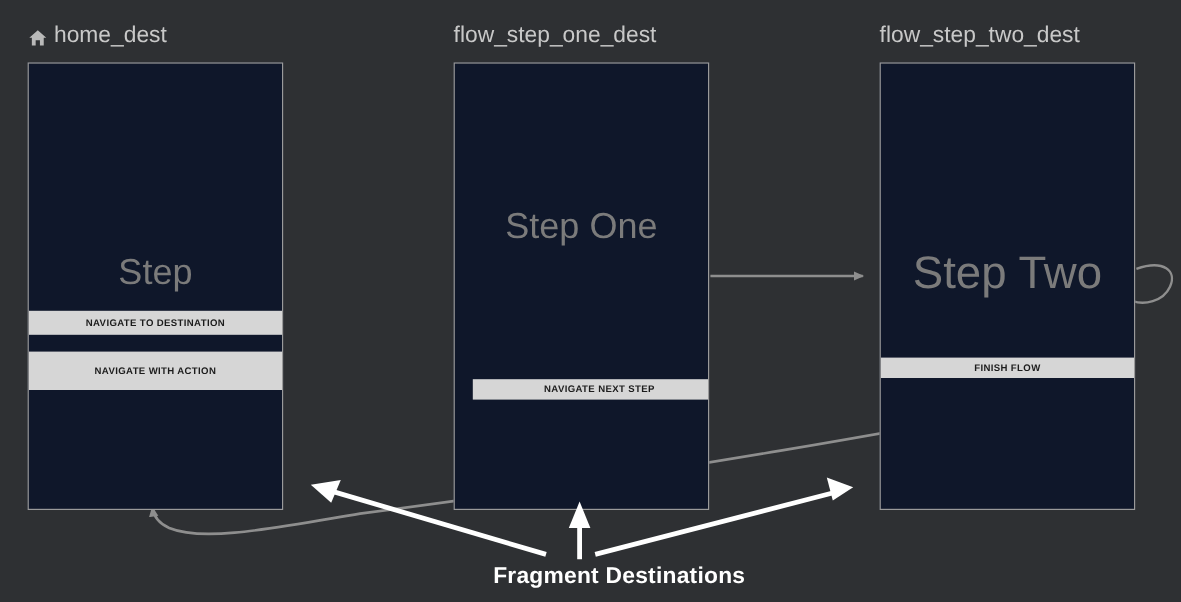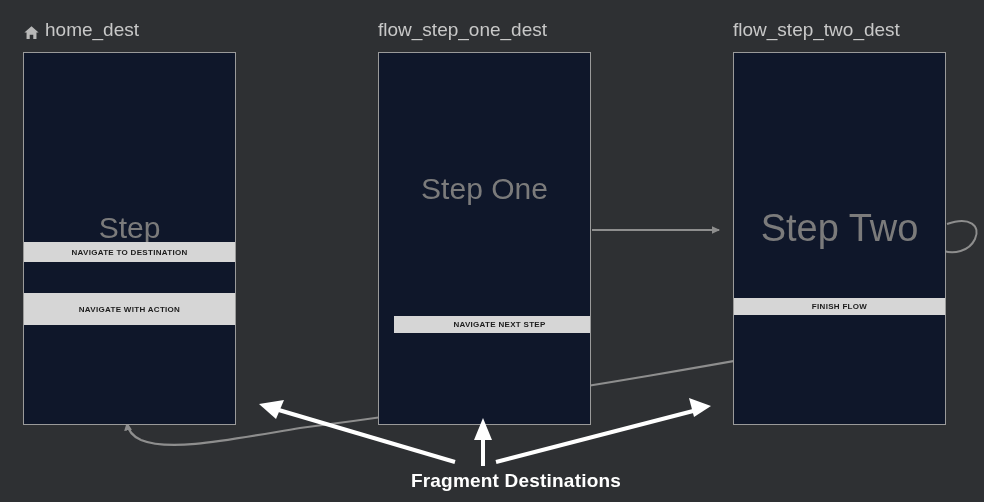--- a/index.html
+++ b/index.html
@@ -83,21 +83,21 @@
     display: flex;
     align-items: center;
     justify-content: center;
     box-sizing: border-box;
   }
 
   
   #dest-home { left: 23px; top: 18px; }
   #dest-home .phone { left: 0px; top: 34px; width: 213px; height: 373px; }
   #dest-home .phone-title { top: 158px; font-size: 30px; }
-  #dest-home .mbtn.b1 { top: 189px; height: 20px; }
+  #dest-home .mbtn.b1 { top: 206px; height: 20px; }
   #dest-home .mbtn.b2 { top: 240px; height: 32px; }
 
   
   #dest-one { left: 378px; top: 18px; }
   #dest-one .phone { left: 0px; top: 34px; width: 213px; height: 373px; }
   #dest-one .phone-title { top: 119px; font-size: 30px; }
   #dest-one .mbtn.b1 { top: 263px; height: 17px; margin-left: 15px; }
 
   
   #dest-two { left: 733px; top: 18px; }

